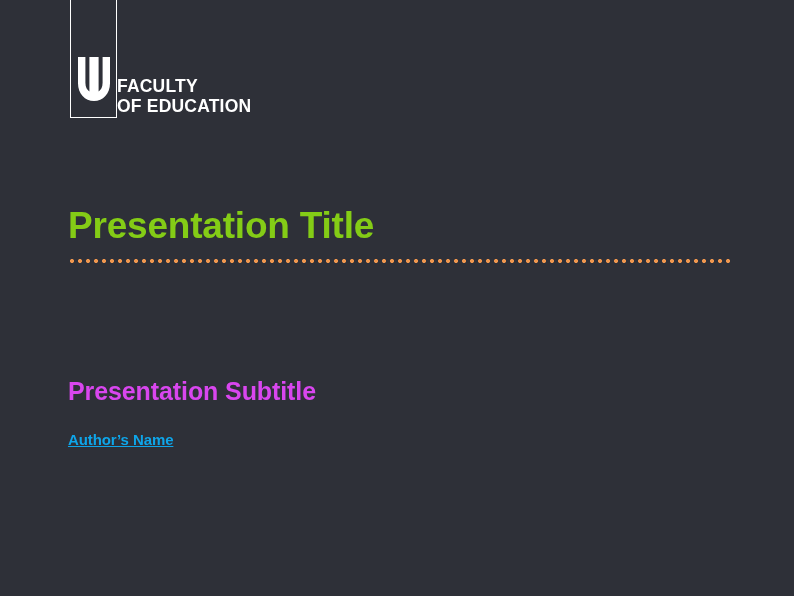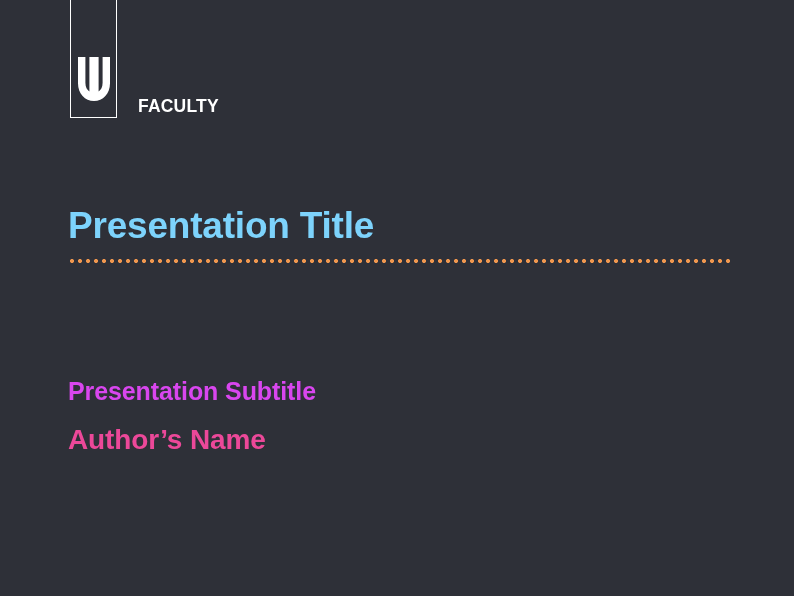--- a/index.html
+++ b/index.html
@@ -51,21 +51,20 @@
     position: absolute;
     left: 50%;
     top: 57px;
     transform: translateX(-50%);
     width: 32px;
     height: 44px;
     display: block;
   }
 
   .logo-text {
-    margin-left: 21px;
     padding-bottom: 2px;
     display: flex;
     flex-direction: column;
     justify-content: flex-end;
   }
 
   .logo-line1,
   .logo-line2 {
     color: #ffffff;
     font-weight: bold;
@@ -83,21 +82,21 @@
     letter-spacing: 0.1px;
     margin-top: 2px;
     white-space: nowrap;
   }
 
   
   .title {
     position: absolute;
     left: 68px;
     top: 204px;
-    color: #7dd3fc;
+    color: #84cc16;
     font-size: 37px;
     font-weight: bold;
     letter-spacing: -0.2px;
     line-height: 44px;
     white-space: nowrap;
   }
 
   
   .dotted-rule {
     position: absolute;
@@ -121,43 +120,45 @@
     font-weight: bold;
     letter-spacing: -0.1px;
     line-height: 30px;
     white-space: nowrap;
   }
 
   .author {
     position: absolute;
     left: 68px;
     top: 427px;
-    color: #ec4899;
-    font-size: 28px;
+    color: #0ea5e9;
+    font-size: 15px;
     font-weight: bold;
     letter-spacing: -0.1px;
     line-height: 26px;
     white-space: nowrap;
+    text-decoration: underline;
   }
 </style>
 </head>
 <body>
 
 <div class="slide">
 
   <div class="logo-block">
 
     <div class="logo-frame">
       <svg class="logo-mark" viewBox="0 0 32 44" xmlns="http://www.w3.org/2000/svg">
         <path fill="#ffffff" d="M0 0 h7.4 v25.8 c0 4.4 1.6 7.3 4.0 8.6 V0 h9.2 v34.4 c2.4 -1.3 4.0 -4.2 4.0 -8.6 V0 H32 v26.2 C32 36.6 25.0 44 16 44 C7.0 44 0 36.6 0 26.2 Z"></path>
       </svg>
     </div>
 
     <div class="logo-text">
       <div class="logo-line1">FACULTY</div>
+      <div class="logo-line2">OF EDUCATION</div>
     </div>
 
   </div>
 
   <div class="title">Presentation Title</div>
 
   <div class="dotted-rule"></div>
 
   <div class="subtitle">Presentation Subtitle</div>
 

